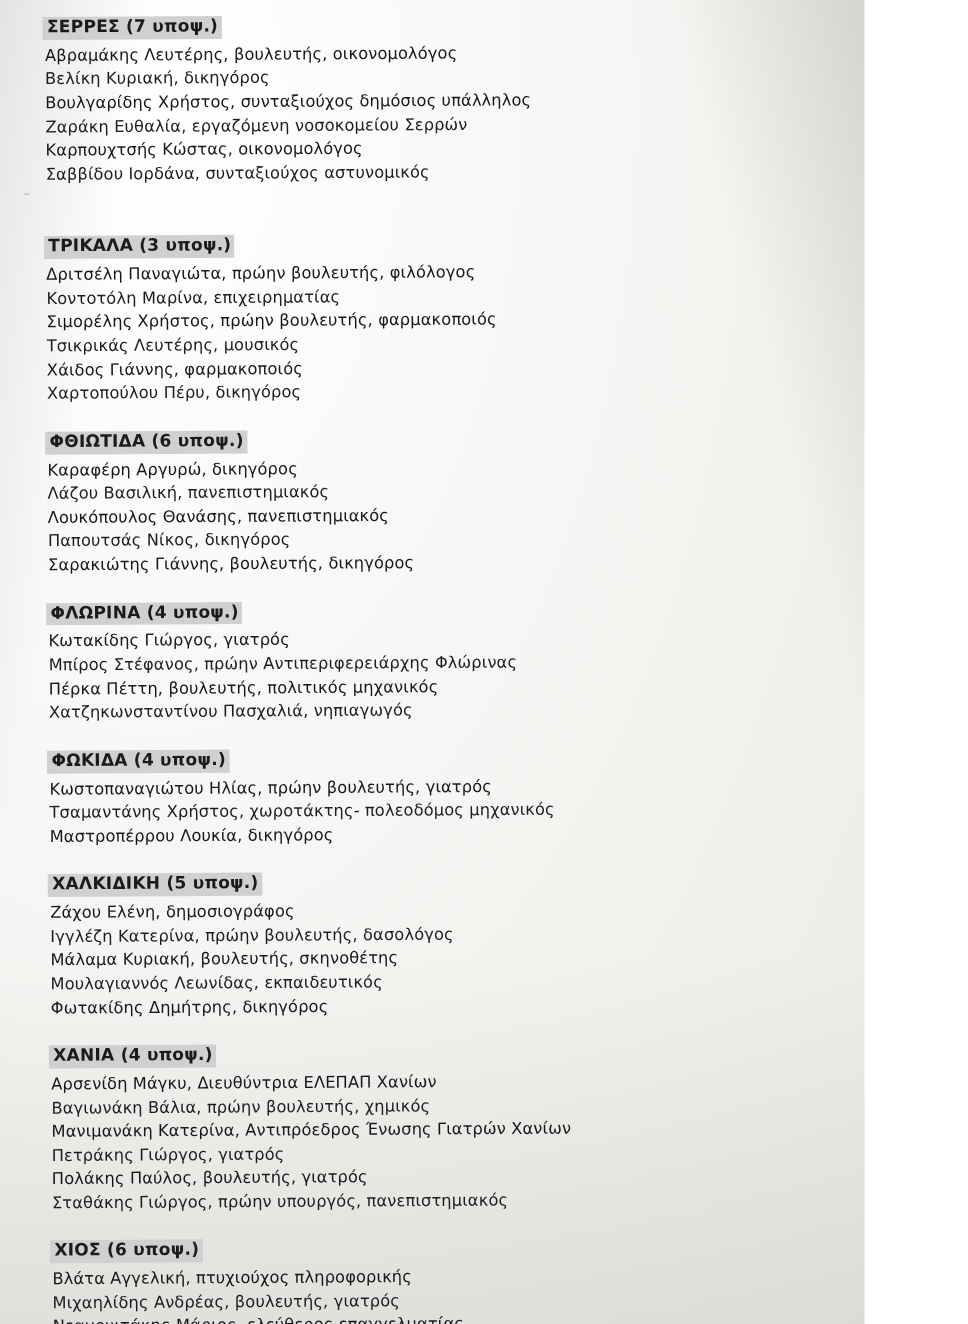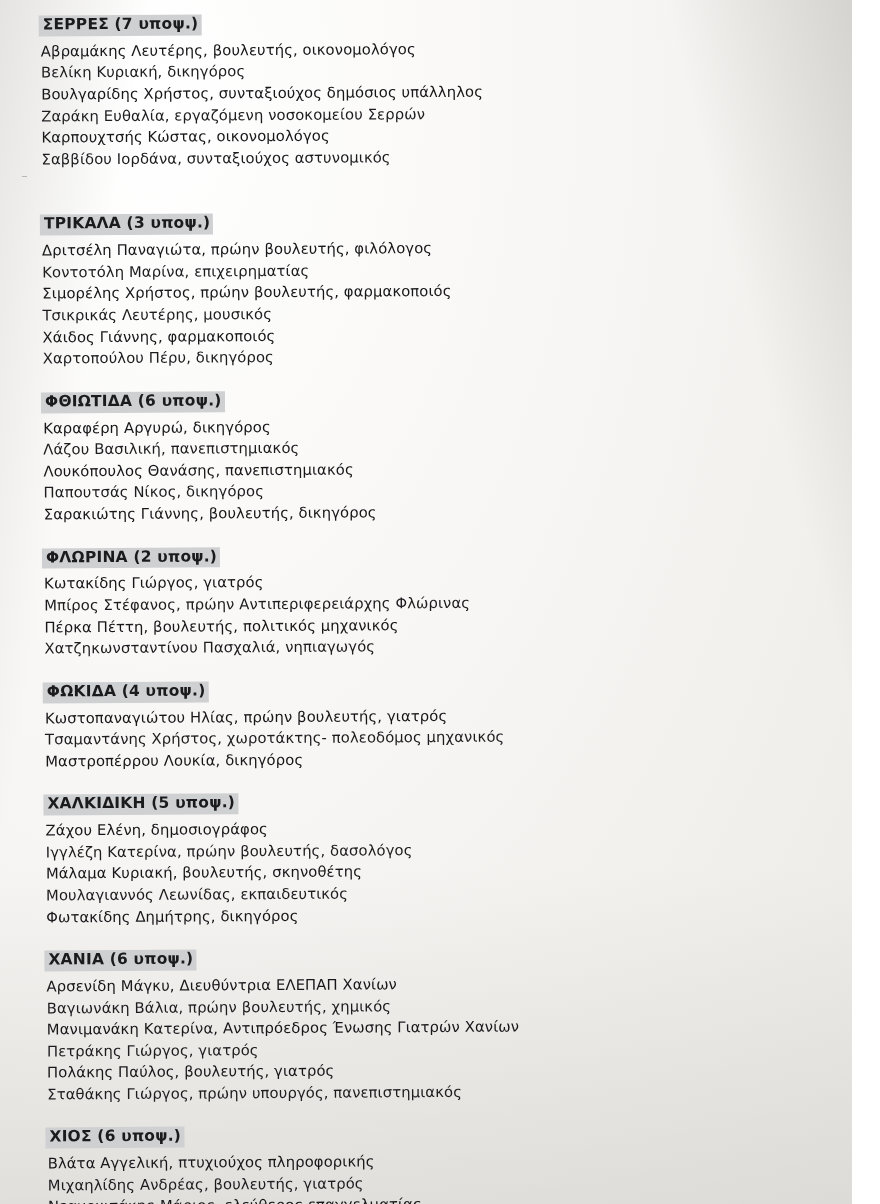--- a/index.html
+++ b/index.html
@@ -9,21 +9,21 @@
   }
   body {
     width: 880px;
     height: 1204px;
     font-family: "DejaVu Sans", sans-serif;
     overflow: hidden;
   }
   
   #page {
     position: relative;
-    width: 852px;
+    width: 786px;
     height: 1204px;
     background:
       radial-gradient(ellipse at 18% 8%, #ffffff 0%, #f7f6f4 45%, #eceae6 100%);
     overflow: hidden;
   }
   
   #page::before {
     content: "";
     position: absolute;
     left: 0; top: 0; right: 0; bottom: 0;
@@ -117,21 +117,21 @@
       <div class="entries">
         <div class="entry">Καραφέρη Αργυρώ, δικηγόρος</div>
         <div class="entry">Λάζου Βασιλική, πανεπιστημιακός</div>
         <div class="entry">Λουκόπουλος Θανάσης, πανεπιστημιακός</div>
         <div class="entry">Παπουτσάς Νίκος, δικηγόρος</div>
         <div class="entry">Σαρακιώτης Γιάννης, βουλευτής, δικηγόρος</div>
       </div>
     </div>
 
     <div class="block">
-      <div class="heading">ΦΛΩΡΙΝΑ (2 υποψ.)</div>
+      <div class="heading">ΦΛΩΡΙΝΑ (4 υποψ.)</div>
       <div class="entries">
         <div class="entry">Κωτακίδης Γιώργος, γιατρός</div>
         <div class="entry">Μπίρος Στέφανος, πρώην Αντιπεριφερειάρχης Φλώρινας</div>
         <div class="entry">Πέρκα Πέττη, βουλευτής, πολιτικός μηχανικός</div>
         <div class="entry">Χατζηκωνσταντίνου Πασχαλιά, νηπιαγωγός</div>
       </div>
     </div>
 
     <div class="block">
       <div class="heading">ΦΩΚΙΔΑ (4 υποψ.)</div>
@@ -147,21 +147,21 @@
       <div class="entries">
         <div class="entry">Ζάχου Ελένη, δημοσιογράφος</div>
         <div class="entry">Ιγγλέζη Κατερίνα, πρώην βουλευτής, δασολόγος</div>
         <div class="entry">Μάλαμα Κυριακή, βουλευτής, σκηνοθέτης</div>
         <div class="entry">Μουλαγιαννός Λεωνίδας, εκπαιδευτικός</div>
         <div class="entry">Φωτακίδης Δημήτρης, δικηγόρος</div>
       </div>
     </div>
 
     <div class="block">
-      <div class="heading">ΧΑΝΙΑ (6 υποψ.)</div>
+      <div class="heading">ΧΑΝΙΑ (4 υποψ.)</div>
       <div class="entries">
         <div class="entry">Αρσενίδη Μάγκυ, Διευθύντρια ΕΛΕΠΑΠ Χανίων</div>
         <div class="entry">Βαγιωνάκη Βάλια, πρώην βουλευτής, χημικός</div>
         <div class="entry">Μανιμανάκη Κατερίνα, Αντιπρόεδρος Ένωσης Γιατρών Χανίων</div>
         <div class="entry">Πετράκης Γιώργος, γιατρός</div>
         <div class="entry">Πολάκης Παύλος, βουλευτής, γιατρός</div>
         <div class="entry">Σταθάκης Γιώργος, πρώην υπουργός, πανεπιστημιακός</div>
       </div>
     </div>
 

